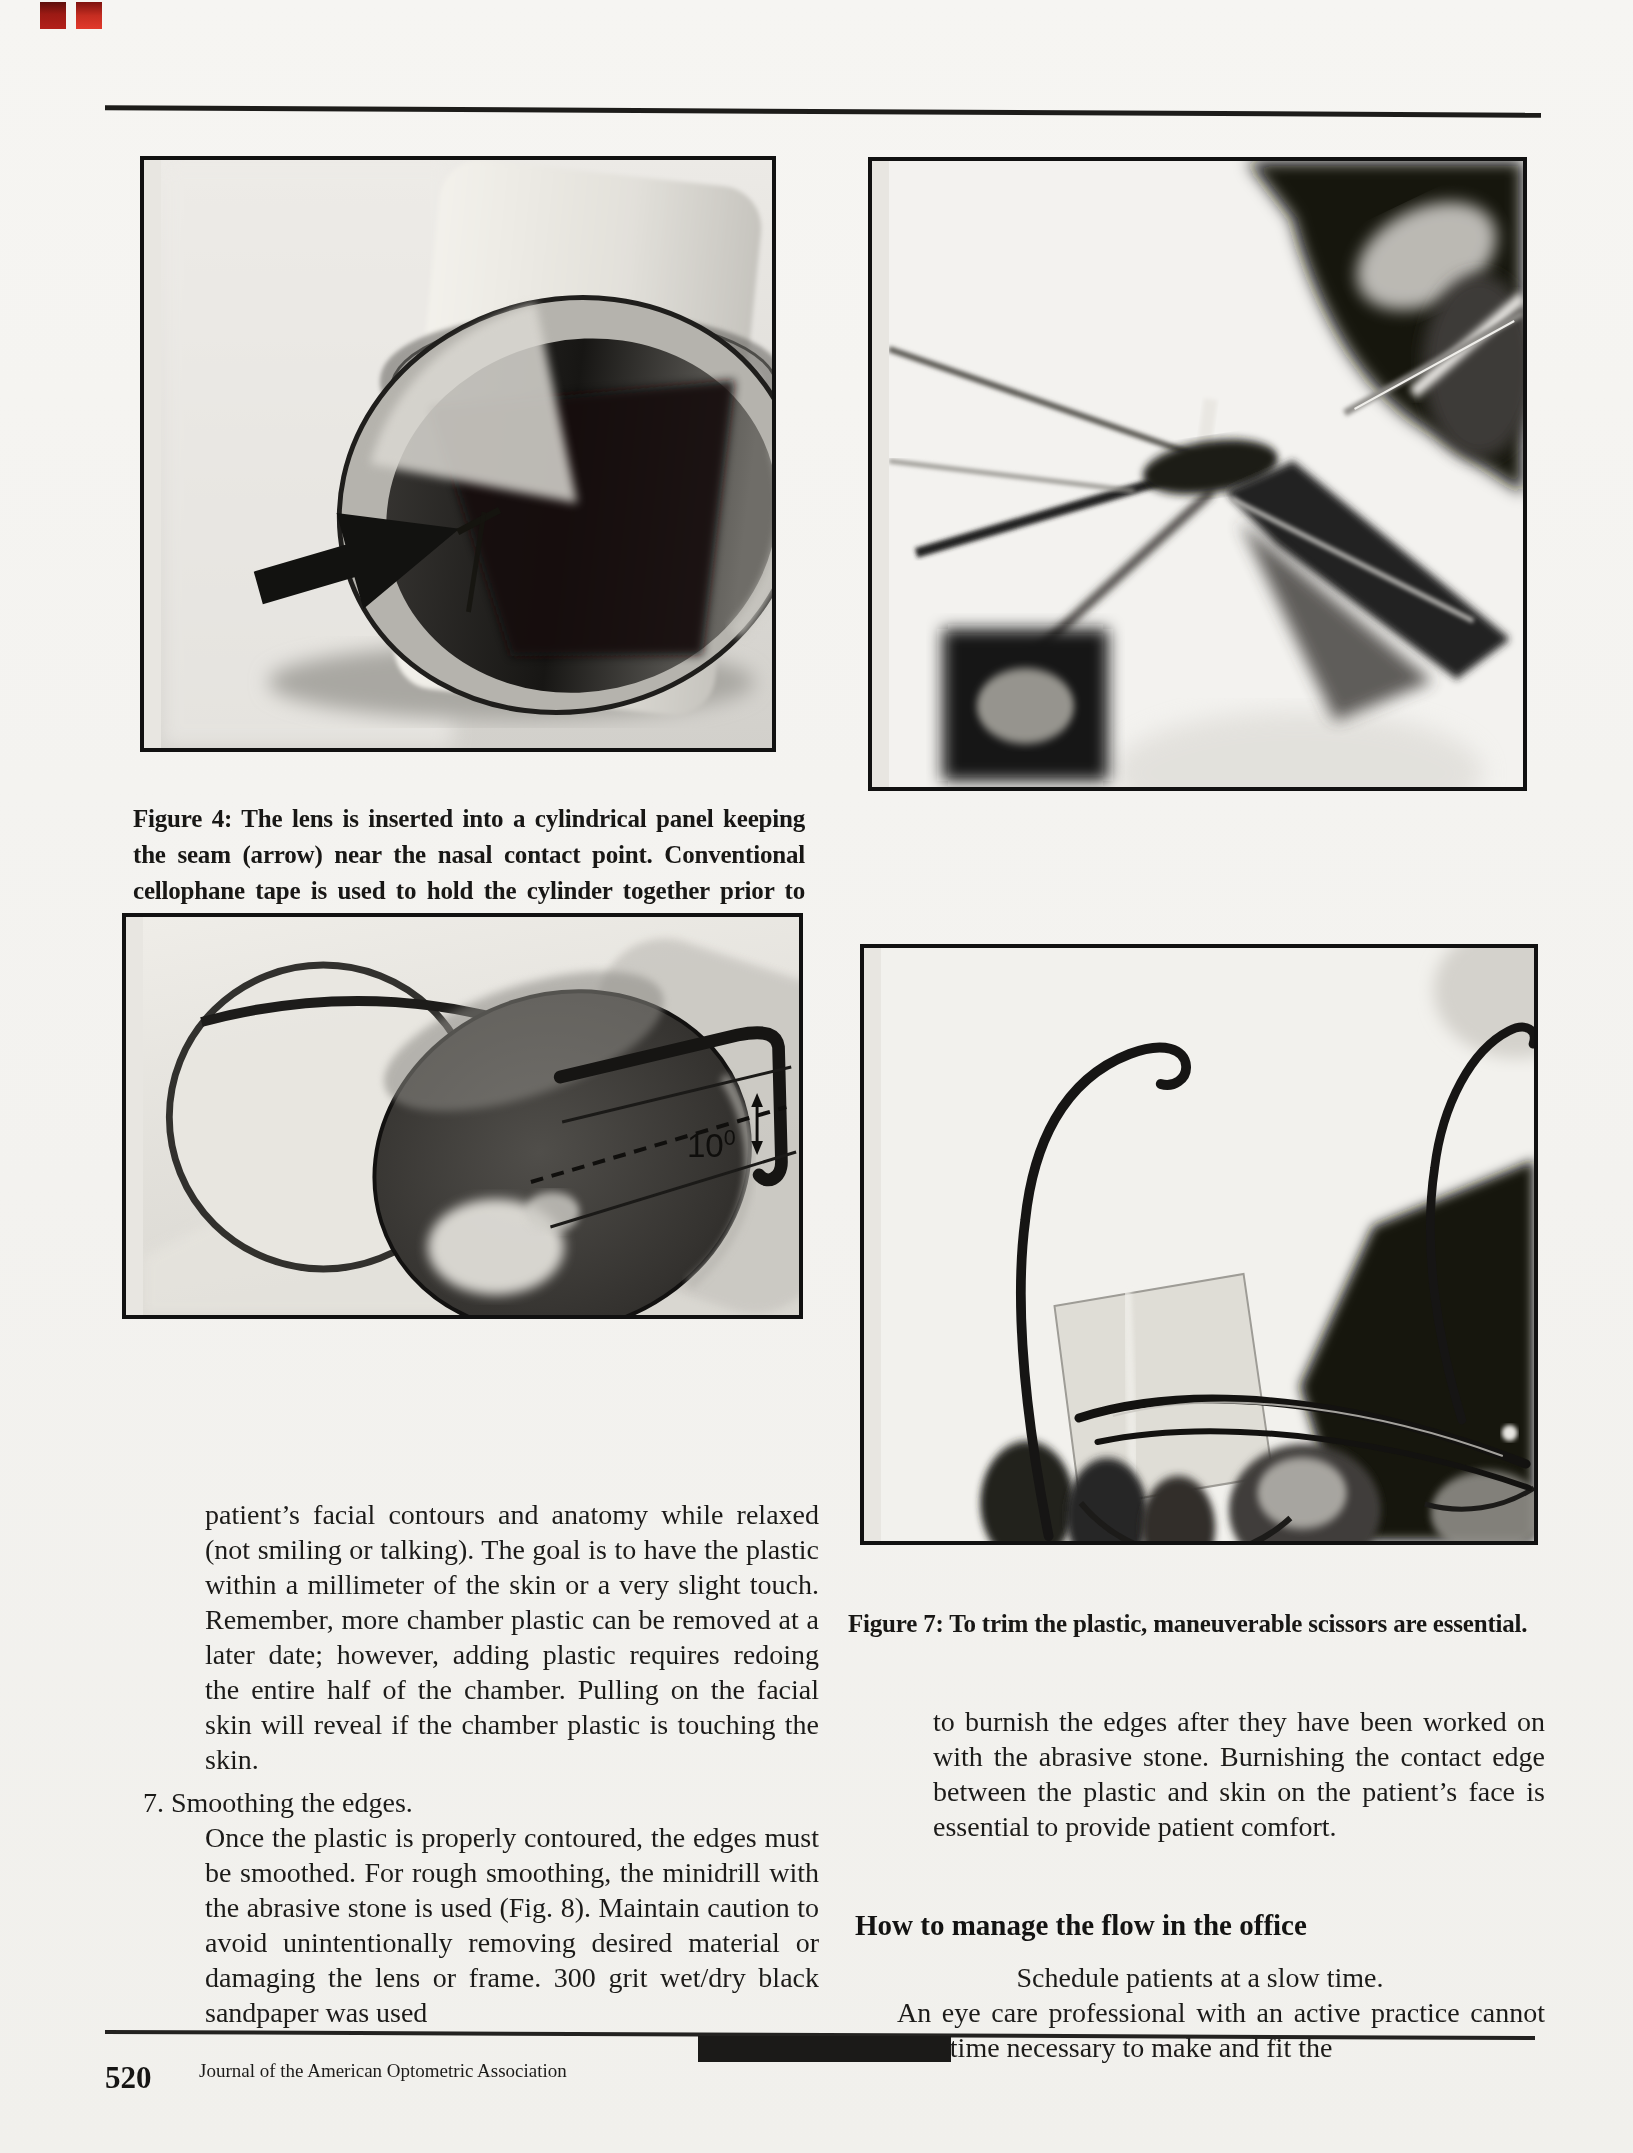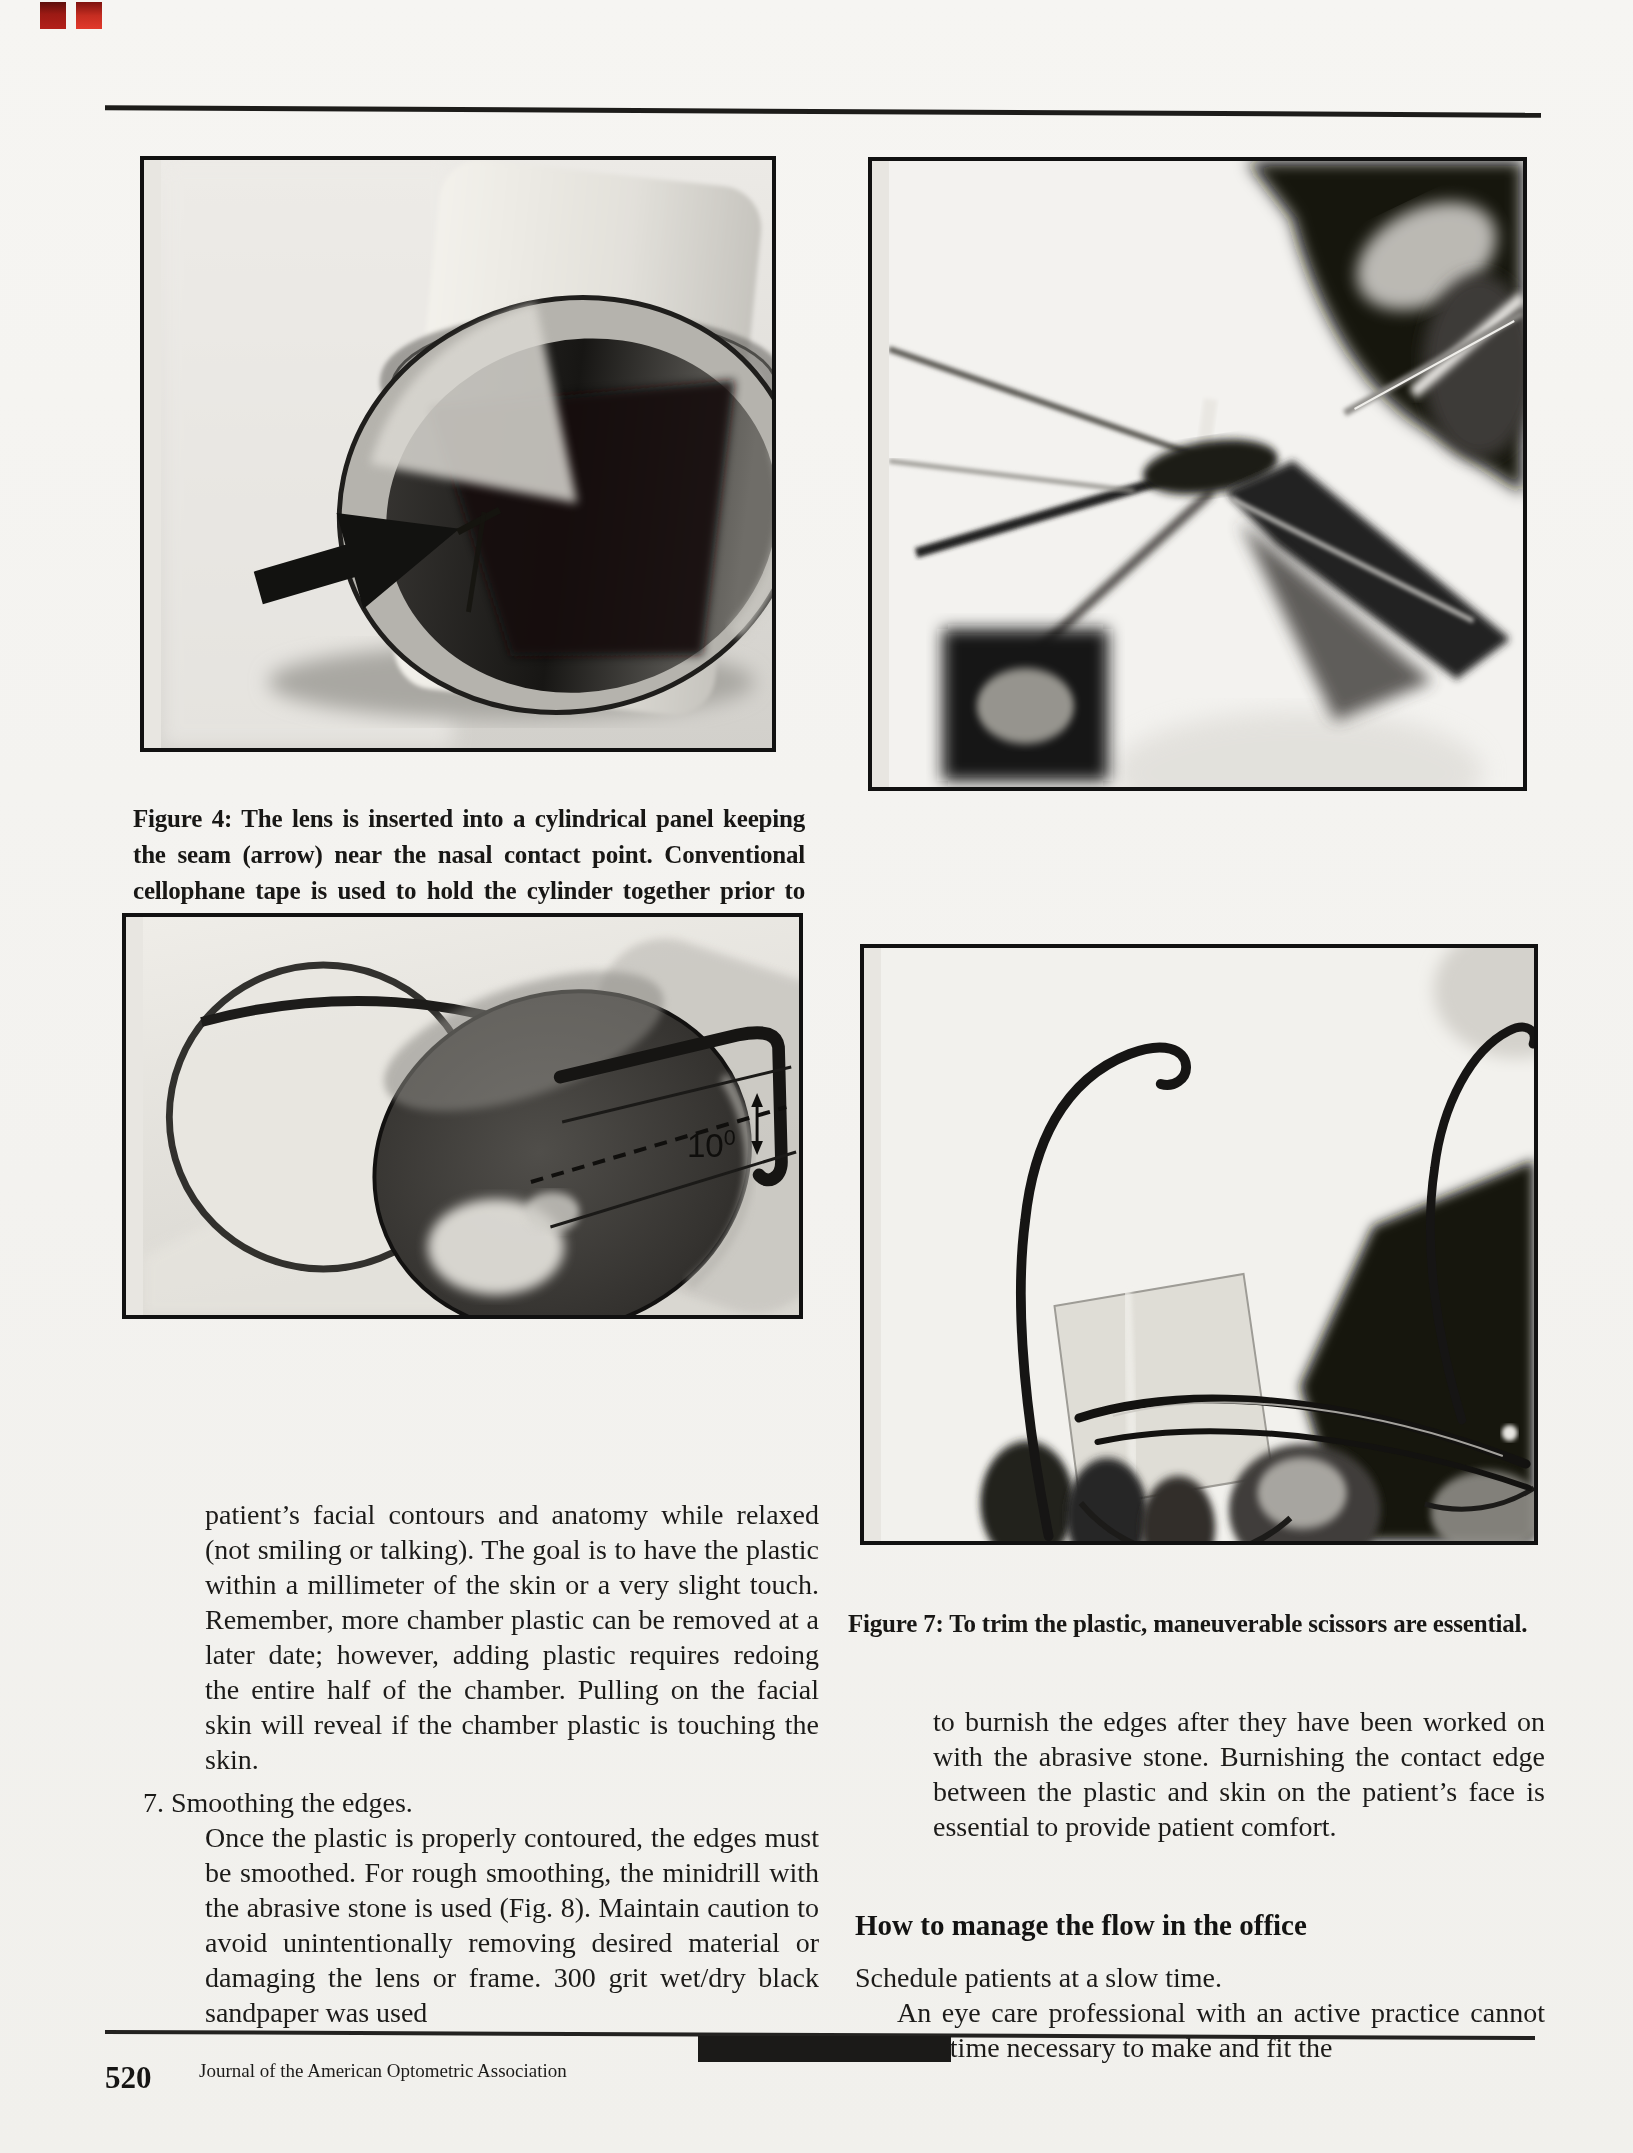--- a/index.html
+++ b/index.html
@@ -26,21 +26,21 @@
   .bodytext p{margin:0;}
   .indented{margin-left:62px !important;}
   .r-indented{margin-left:78px !important;}
   .list-line{margin-top:8px !important;}
   .after-item{margin-top:0 !important;}
   .subhead{
     font-family:Liberation Serif, serif;font-weight:bold;
     font-size:29px;line-height:34px;color:#131312;
     margin-top:64px !important;text-align:left;
   }
-  .sched{margin-top:18px !important;text-align:left;}
+  .sched{margin-top:18px !important;text-align:center;}
   .first-indent{text-indent:42px;}
   .footrule{position:absolute;left:105px;top:2033px;width:1430px;height:4px;background:#232220;transform:rotate(0.25deg);}
   .footbar{position:absolute;left:698px;top:2036px;width:253px;height:26px;background:#1b1a18;}
   .pagenum{position:absolute;left:105px;top:2060px;font-weight:bold;font-size:31px;color:#161514;}
   .journal{position:absolute;left:199px;top:2060px;font-size:19px;color:#1c1b19;}
 </style>
 </head>
 <body>
 
 <div class="page">

